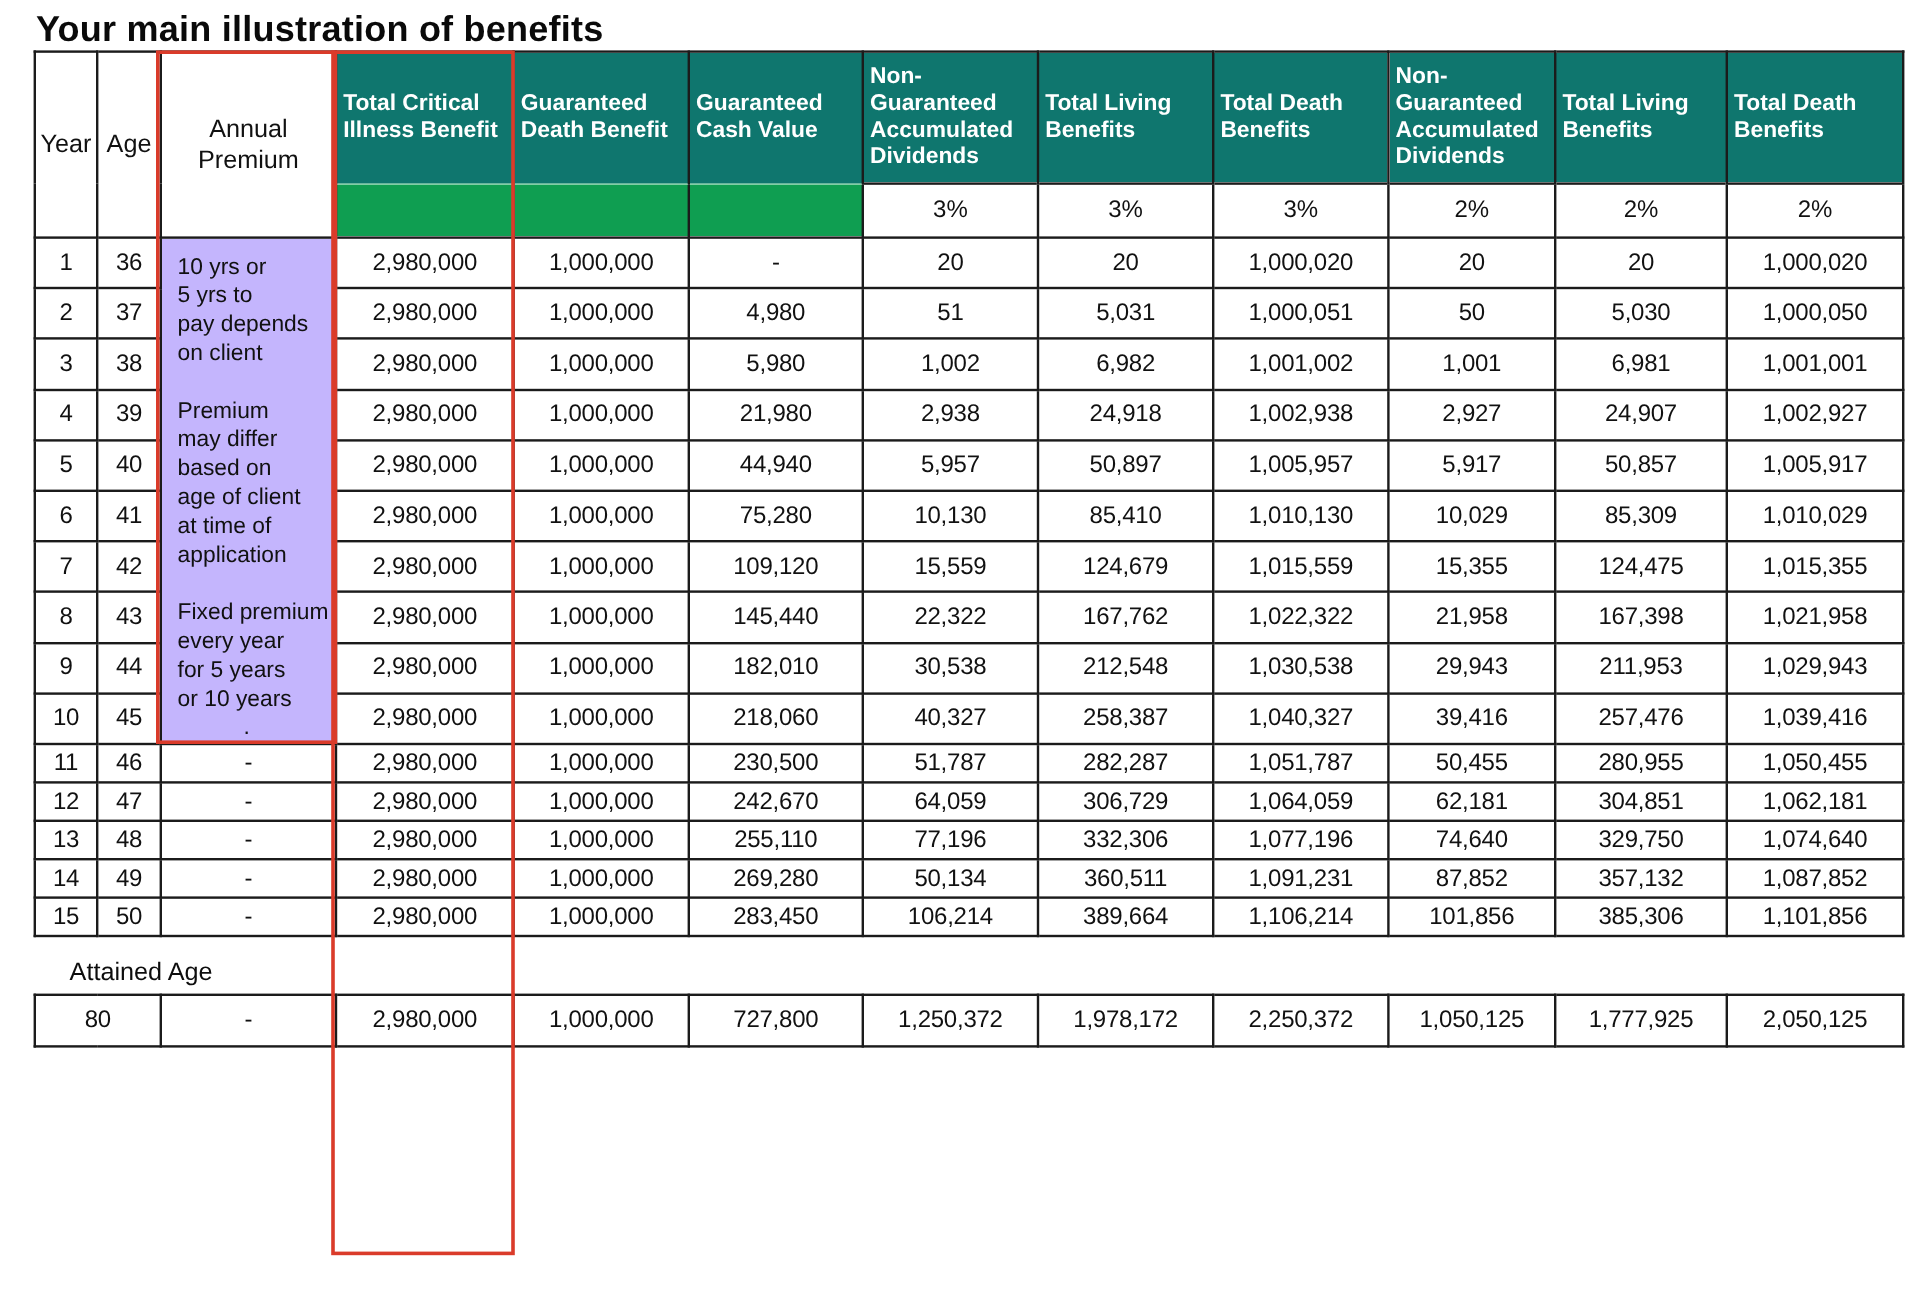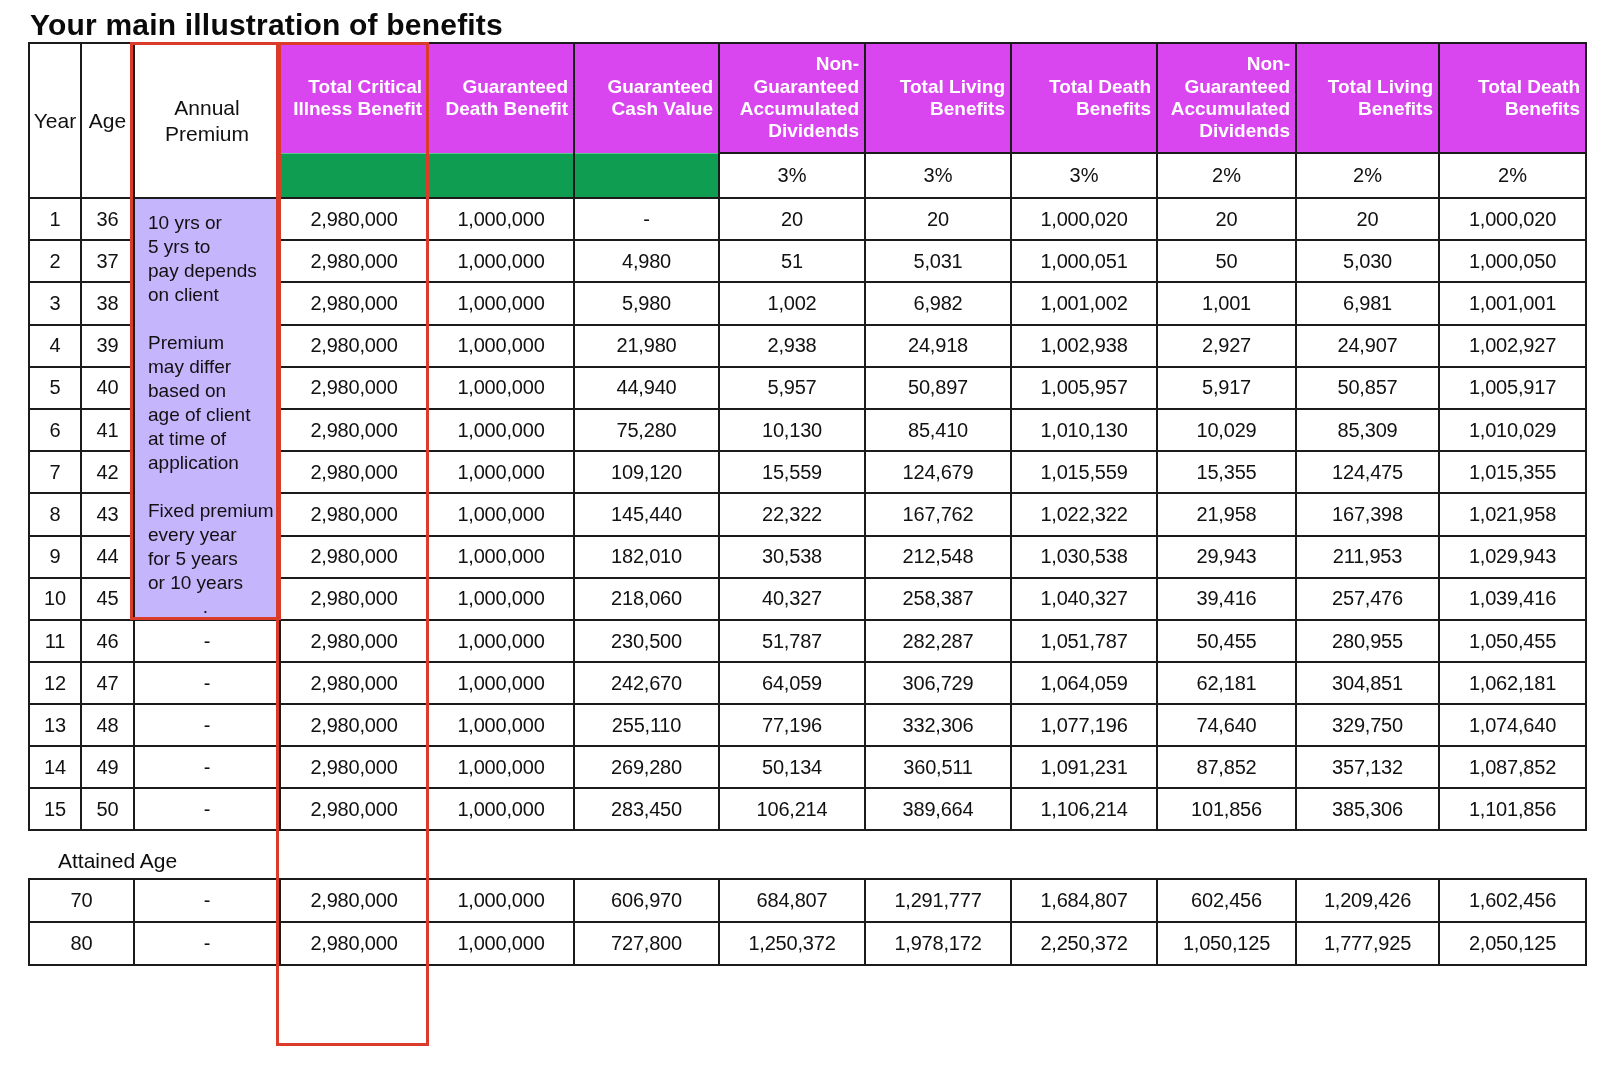--- a/index.html
+++ b/index.html
@@ -21,33 +21,33 @@
   th, td { border: 2px solid #1b1b1b; overflow: hidden; padding: 0; }
 
   
   tr.hdr-main { height: 110px; }
   tr.hdr-sub  { height: 45px; }
   th.plain {
     background: #fff; font-weight: normal; font-size: 21px;
     text-align: center; vertical-align: middle; line-height: 1.2;
   }
   th.green {
-    background: #d946ef; color: #ffffff; font-weight: bold;
-    font-size: 19px; line-height: 1.18; text-align: right;
+    background: #0f766e; color: #ffffff; font-weight: bold;
+    font-size: 19px; line-height: 1.18; text-align: left;
     vertical-align: middle; padding: 2px 5px;
     border-bottom: 1px solid #63c38f;
   }
   th.green-sub { background: #0f9e51; border-top: 1px solid #63c38f; }
   th.pct {
     background: #fff; font-weight: normal; font-size: 20px;
     text-align: center; vertical-align: middle;
   }
 
   
-  tbody tr { height: 42px; }
+  tbody tr { height: 32px; }
   td.num, td.mid {
     font-size: 20px; text-align: center; vertical-align: middle;
     letter-spacing: -0.2px; background: #fff;
   }
   td.note {
     background: #c4b5fd; vertical-align: top; text-align: left;
     padding: 12px 2px 0 13px; font-size: 19px; line-height: 24px;
   }
   .note-line { height: 24px; white-space: nowrap; }
   .note-line.center { text-align: center; padding-right: 14px; }
@@ -351,33 +351,20 @@
         <col style="width:145px">
       <col style="width:146px">
         <col style="width:146px">
         <col style="width:146px">
       <col style="width:139px">
         <col style="width:143px">
         <col style="width:147px">
     </colgroup>
     <tbody>
         <tr>
-          <td class="mid" colspan="2">70</td>
-          <td class="mid">-</td>
-          <td class="num">2,980,000</td>
-          <td class="num">1,000,000</td>
-          <td class="num">606,970</td>
-          <td class="num">684,807</td>
-          <td class="num">1,291,777</td>
-          <td class="num">1,684,807</td>
-          <td class="num">602,456</td>
-          <td class="num">1,209,426</td>
-          <td class="num">1,602,456</td>
-        </tr>
-        <tr>
           <td class="mid" colspan="2">80</td>
           <td class="mid">-</td>
           <td class="num">2,980,000</td>
           <td class="num">1,000,000</td>
           <td class="num">727,800</td>
           <td class="num">1,250,372</td>
           <td class="num">1,978,172</td>
           <td class="num">2,250,372</td>
           <td class="num">1,050,125</td>
           <td class="num">1,777,925</td>

